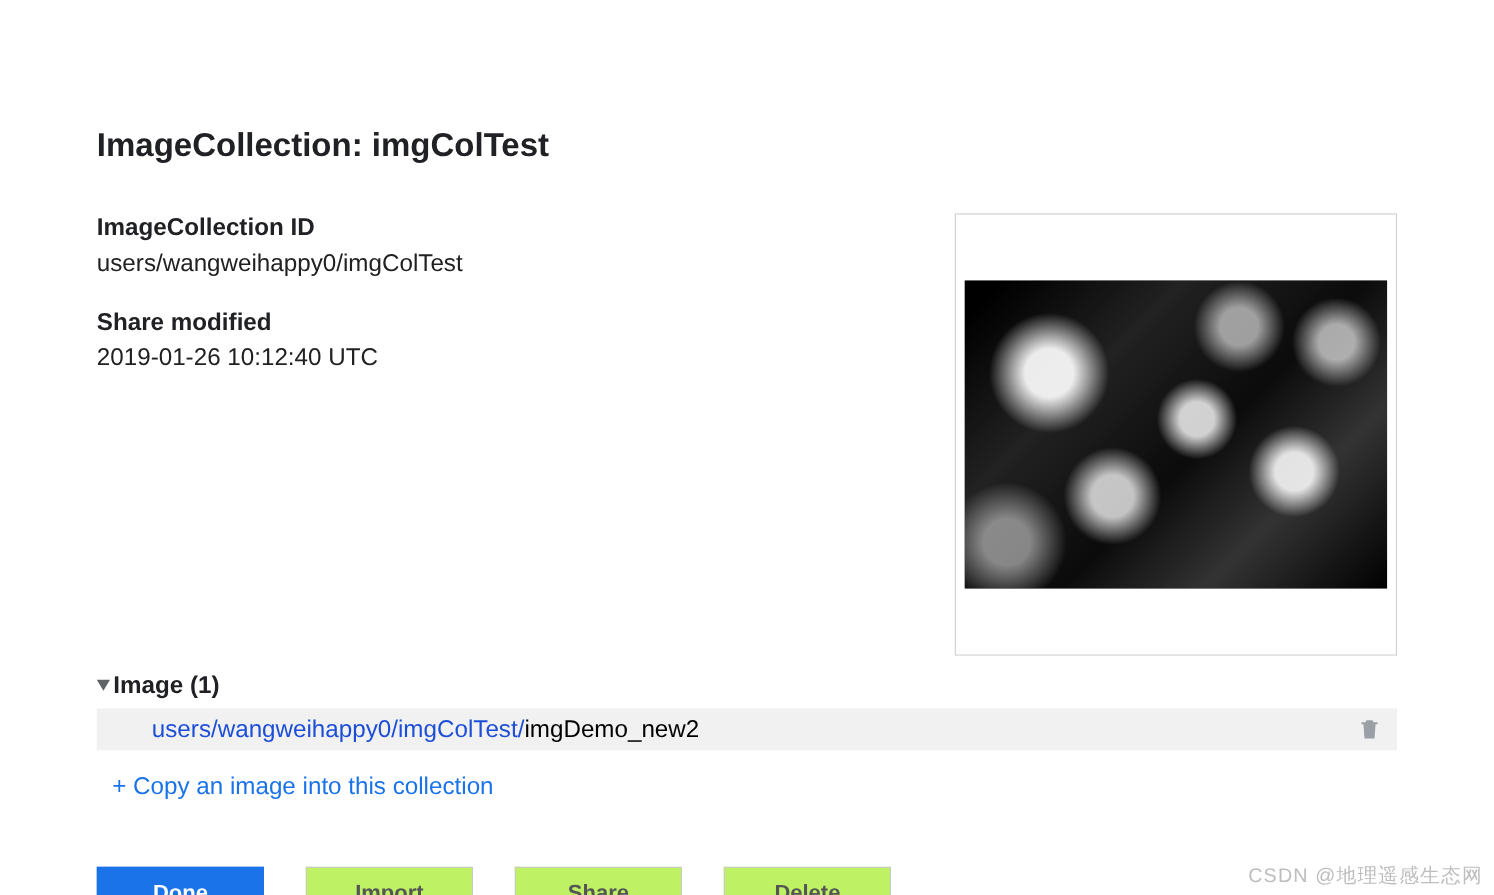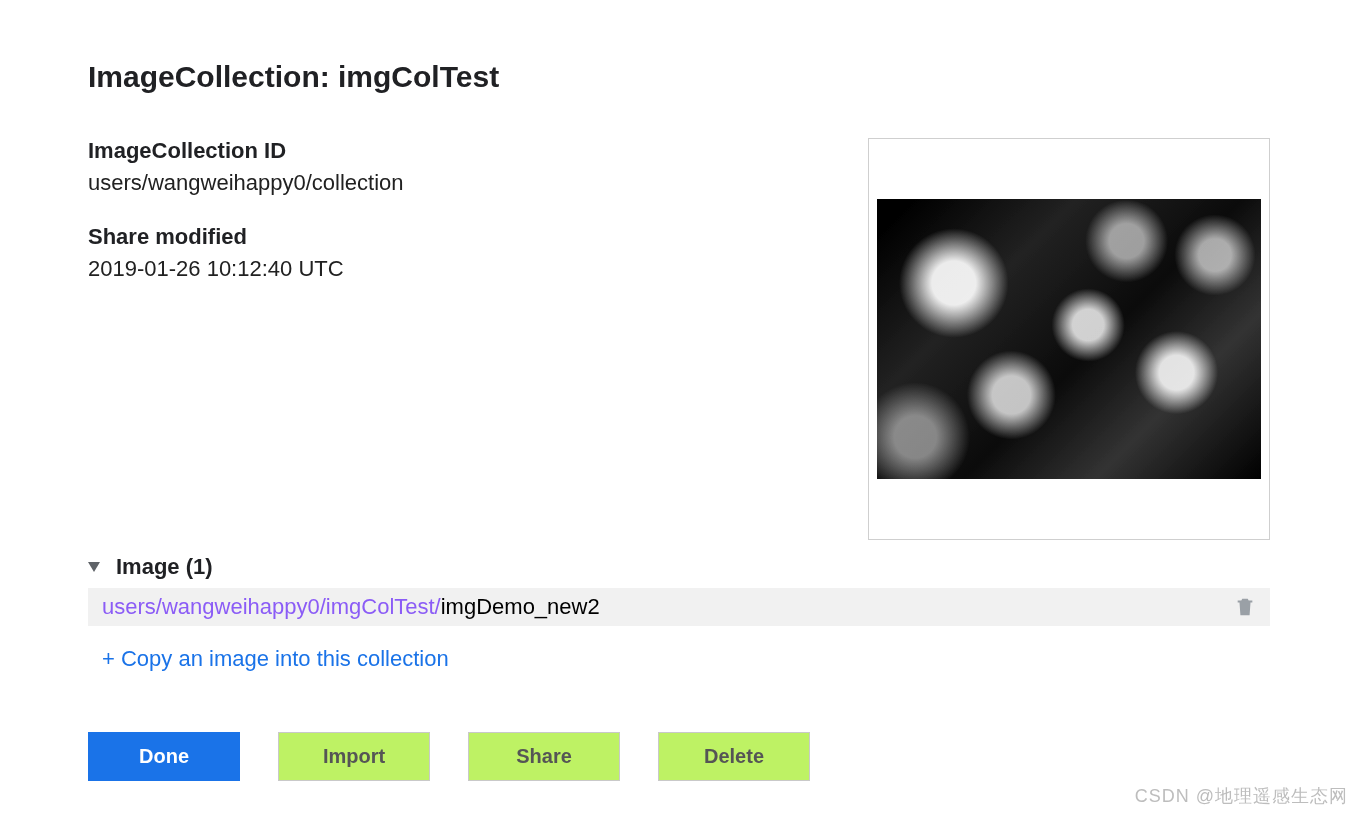--- a/index.html
+++ b/index.html
@@ -1,17 +1,17 @@
 <!DOCTYPE html>
 <html><head>
 <meta charset="utf-8">
 <style>
   * { box-sizing: border-box; margin: 0; padding: 0; }
   html, body { width: 1358px; height: 814px; font-family: Arial, Helvetica, sans-serif; background: #fff; color: #202124; }
-  .wrap { padding: 60px 88px 40px 88px; display: flex; flex-direction: column; height: 100%; }
+  .wrap { padding: 116px 88px 40px 88px; display: flex; flex-direction: column; height: 100%; }
   h1.title { font-size: 30px; font-weight: 700; margin-bottom: 44px; }
   .info-row { display: flex; gap: 44px; align-items: flex-start; }
   .meta { flex: 1; }
   .meta-block { margin-bottom: 28px; }
   .meta-label { font-size: 22px; font-weight: 700; margin-bottom: 6px; }
   .meta-value { font-size: 22px; font-weight: 400; color: #212121; }
   .thumb-box { width: 402px; height: 402px; border: 1px solid #cfcfcf; background: #fff; display: flex; align-items: center; justify-content: center; padding: 8px; }
   .thumb-inner { width: 100%; height: 280px; background:#222; position:relative; overflow:hidden; }
   .thumb-inner::before{
     content:""; position:absolute; inset:0;
@@ -19,45 +19,45 @@
       radial-gradient(circle at 20% 30%, rgba(255,255,255,.85) 0 6%, transparent 15%),
       radial-gradient(circle at 55% 45%, rgba(255,255,255,.75) 0 6%, transparent 14%),
       radial-gradient(circle at 78% 62%, rgba(255,255,255,.8) 0 5%, transparent 12%),
       radial-gradient(circle at 35% 70%, rgba(255,255,255,.7) 0 6%, transparent 14%),
       radial-gradient(circle at 88% 20%, rgba(255,255,255,.6) 0 4%, transparent 10%),
       radial-gradient(circle at 10% 85%, rgba(255,255,255,.45) 0 5%, transparent 13%),
       radial-gradient(circle at 65% 15%, rgba(255,255,255,.55) 0 5%, transparent 12%),
       linear-gradient(135deg,#0a0a0a,#2e2e2e 30%,#1a1a1a 55%,#3d3d3d 75%,#111);
     filter: contrast(1.15);
   }
-  .section-head { margin-top: 14px; display:flex; align-items:center; gap:16px; }
+  .section-head { margin-top: 14px; display:flex; align-items:center; gap:3px; }
   .caret { width:0; height:0; border-left:6px solid transparent; border-right:6px solid transparent; border-top:10px solid #5f6368; display:inline-block; }
   .sect-title { font-size: 22px; font-weight: 700; }
   .row { margin-top: 8px; background:#f1f1f1; padding: 6px 14px; font-size: 22px; display:flex; align-items:center; justify-content:space-between; }
-  .rowpath .prefix { color:#8b5cf6; }
+  .rowpath .prefix { color:#1d4ed8;margin-left:36px; }
   .rowpath .suffix { color:#000000; }
   .trash { width:22px; height:22px; display:inline-block; position:relative; cursor:pointer; }
   .trash svg { width:22px; height:22px; fill:#9aa0a6; }
   .copy-link { margin-top: 20px; font-size: 22px; color:#1a73e8; cursor:pointer; display:inline-block; padding-left:14px; }
   .btn-row { margin-top: 60px; display:flex; gap:38px; }
   .btn { font-size: 20px; font-weight: 700; padding: 12px 0; width: 152px; text-align:center; border:1px solid #c9c9c9; background:#bef264; color:#555; cursor:pointer; }
   .btn.primary { background:#1a73e8; color:#fff; border-color:#1a73e8; }
   .watermark { position:fixed; right:10px; bottom:6px; color:#bdbdbd; font-size:18px; letter-spacing:1px; }
 </style>
 </head>
 <body>
 
 <div class="wrap">
   <h1 class="title">ImageCollection: imgColTest</h1>
 
   <div class="info-row">
     <div class="meta">
       <div class="meta-block">
         <div class="meta-label">ImageCollection ID</div>
-        <div class="meta-value">users/wangweihappy0/collection</div>
+        <div class="meta-value">users/wangweihappy0/imgColTest</div>
       </div>
       <div class="meta-block">
         <div class="meta-label">Share modified</div>
         <div class="meta-value">2019-01-26 10:12:40 UTC</div>
       </div>
     </div>
     <div class="thumb-box">
       <div class="thumb-inner"></div>
     </div>
   </div>

